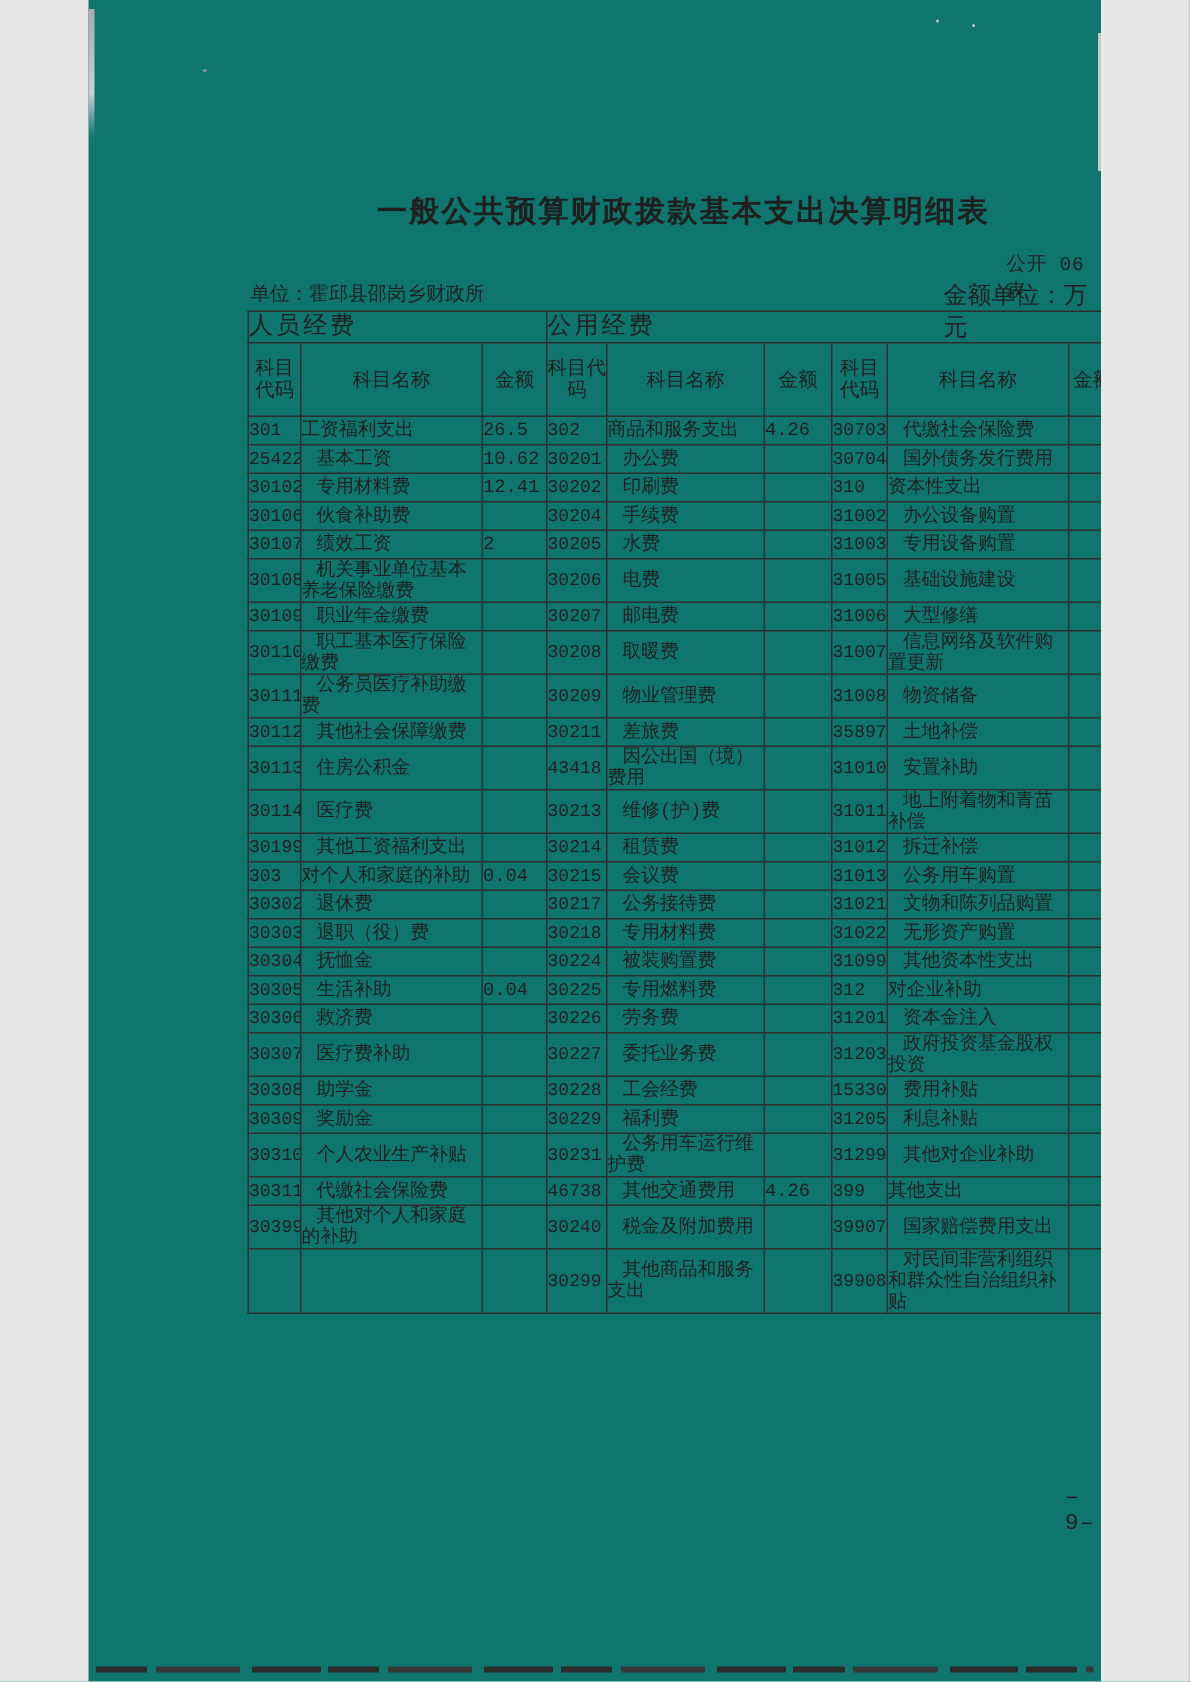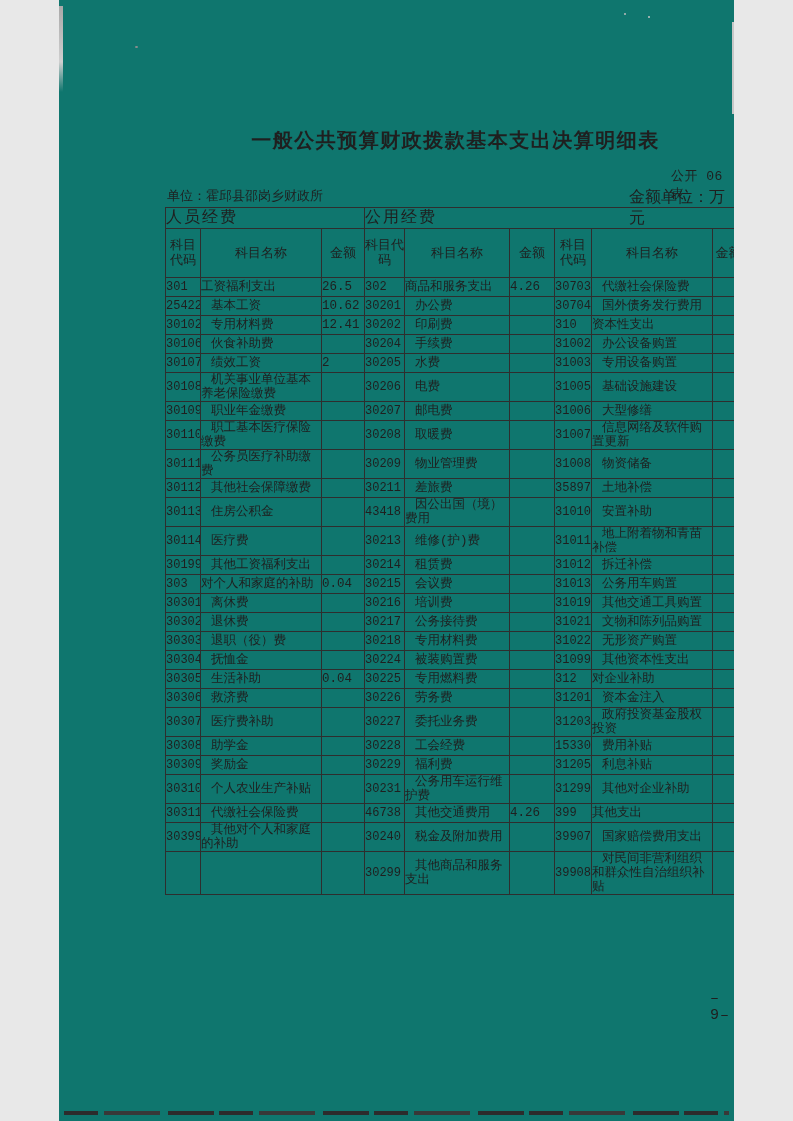--- a/index.html
+++ b/index.html
@@ -246,31 +246,20 @@
           <td class="name">对个人和家庭的补助</td>
           <td class="amt">0.04</td>
           <td class="code">30215</td>
           <td class="name child">会议费</td>
           <td class="amt"></td>
           <td class="code">31013</td>
           <td class="name child">公务用车购置</td>
           <td class="amt"></td>
         </tr>
         <tr class="data-row">
-          <td class="code">30301</td>
-          <td class="name child">离休费</td>
-          <td class="amt"></td>
-          <td class="code">30216</td>
-          <td class="name child">培训费</td>
-          <td class="amt"></td>
-          <td class="code">31019</td>
-          <td class="name child">其他交通工具购置</td>
-          <td class="amt"></td>
-        </tr>
-        <tr class="data-row">
           <td class="code">30302</td>
           <td class="name child">退休费</td>
           <td class="amt"></td>
           <td class="code">30217</td>
           <td class="name child">公务接待费</td>
           <td class="amt"></td>
           <td class="code">31021</td>
           <td class="name child">文物和陈列品购置</td>
           <td class="amt"></td>
         </tr>

